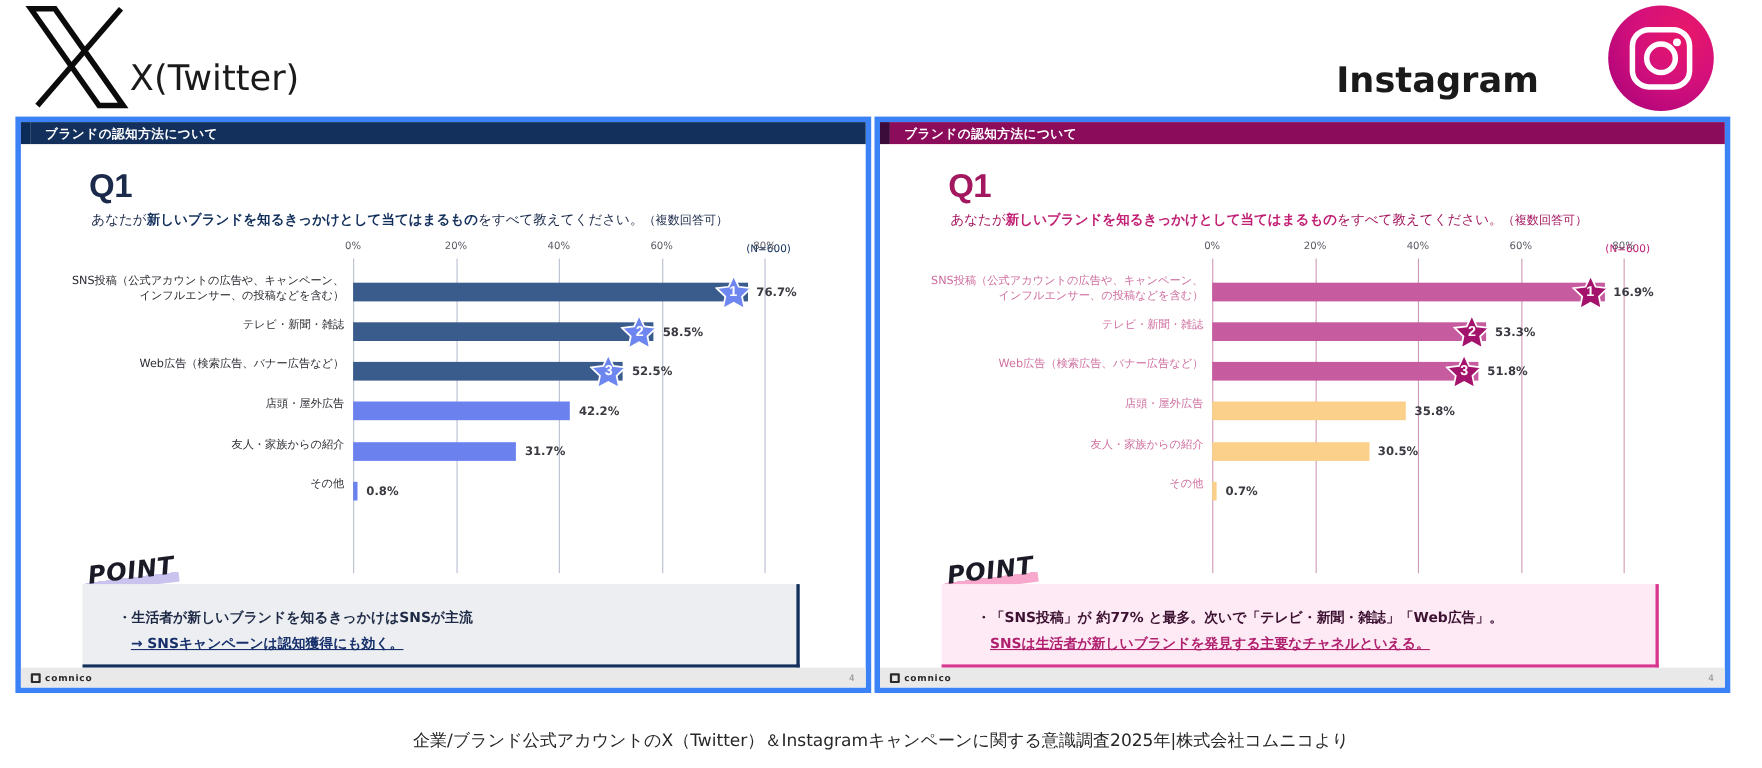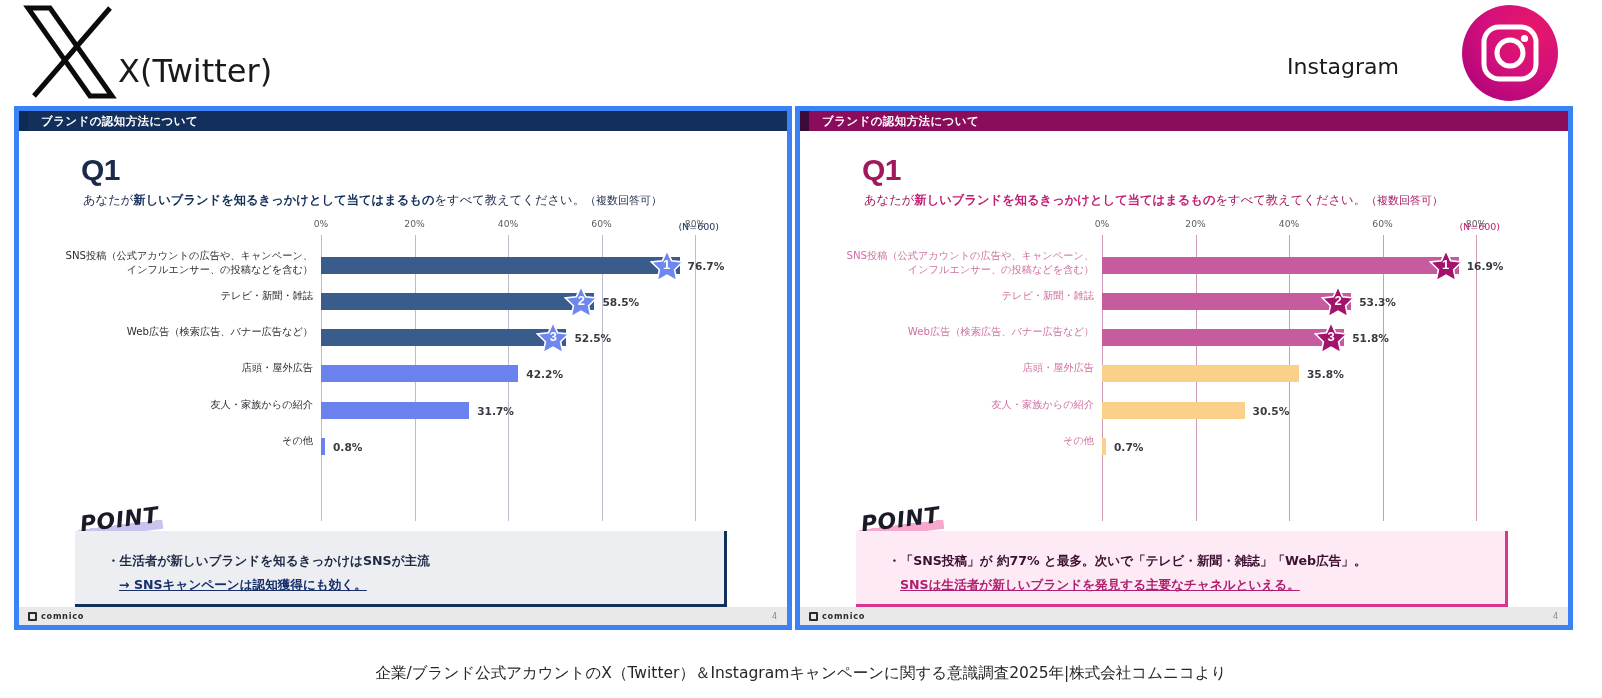--- a/index.html
+++ b/index.html
@@ -20,22 +20,22 @@
   .brand-row { position: relative; height: 106px; }
 
   .x-logo { position: absolute; left: 6px; top: 2px; width: 100px; height: 100px; }
   .brand-title-x {
     position: absolute; left: 104px; top: 52px;
     font-size: 32px; color: #1a1a1a; letter-spacing: 0px;
     font-family: "DejaVu Sans", sans-serif; font-weight: 400;
   }
   .brand-title-ig {
     position: absolute; right: 174px; top: 54px;
-    font-size: 22px; color: #1a1a1a;
-    font-family: "DejaVu Sans", sans-serif; font-weight: 400;
+    font-size: 32px; color: #1a1a1a;
+    font-family: "DejaVu Sans", sans-serif; font-weight: 700;
   }
   .ig-logo {
     position: absolute; right: 15px; top: 5px;
     width: 96px; height: 96px; border-radius: 50%;
     background: radial-gradient(circle at 72% 26%, #e8176a 0%, #d4107b 45%, #a3007a 100%);
   }
   .ig-logo svg { position: absolute; left: 18px; top: 18px; }
 
   
   .slide {
@@ -379,21 +379,21 @@
                     <path d="M17 1.5 L21.6 11.7 L32.6 13 L24.6 20.7 L26.8 31.6 L17 26.2 L7.2 31.6 L9.4 20.7 L1.4 13 L12.4 11.7 Z" fill="#a3126b" stroke="#ffffff" stroke-width="1.6"></path>
                   </svg><div class="num">2</div></div>
               </div>
               <div class="bar" style="top: 94px; left: 0px; width: 242.165px;">
                 <div class="fill" style="background: rgb(199, 91, 160);"></div>
                 <div class="val">51.8%</div>
                 <div class="star" style="left: 212.165px;"><svg viewBox="0 0 34 34" width="34" height="34">
                     <path d="M17 1.5 L21.6 11.7 L32.6 13 L24.6 20.7 L26.8 31.6 L17 26.2 L7.2 31.6 L9.4 20.7 L1.4 13 L12.4 11.7 Z" fill="#a3126b" stroke="#ffffff" stroke-width="1.6"></path>
                   </svg><div class="num">3</div></div>
               </div>
-              <div class="bar" style="top: 130px; left: 0px; width: 197px;">
+              <div class="bar" style="top: 130px; left: 0px; width: 176px;">
                 <div class="fill" style="background: rgb(251, 208, 138);"></div>
                 <div class="val">35.8%</div>
               </div>
               <div class="bar" style="top: 167px; left: 0px; width: 142.588px;">
                 <div class="fill" style="background: rgb(251, 208, 138);"></div>
                 <div class="val">30.5%</div>
               </div>
               <div class="bar" style="top: 203px; left: 0px; width: 4px;">
                 <div class="fill" style="background: rgb(251, 208, 138);"></div>
                 <div class="val">0.7%</div>

